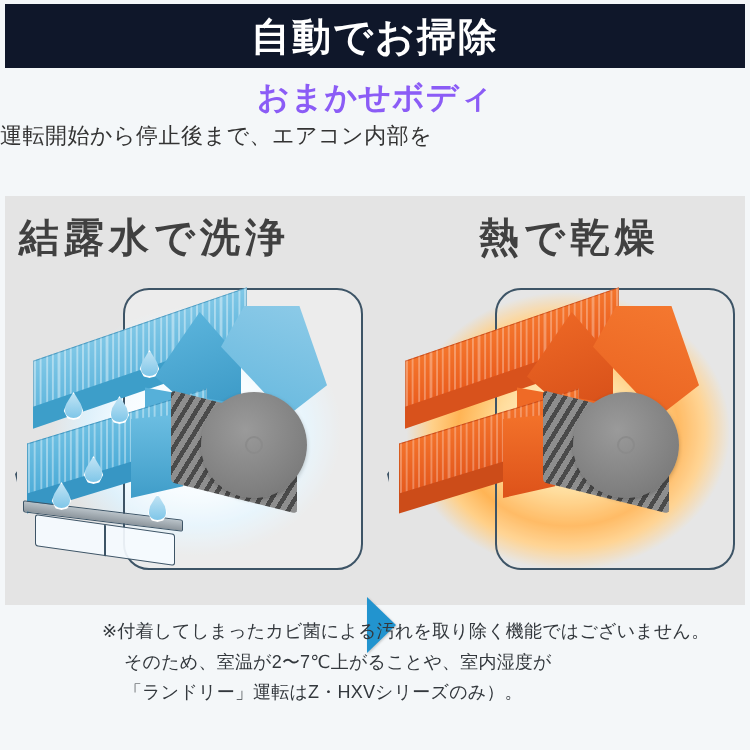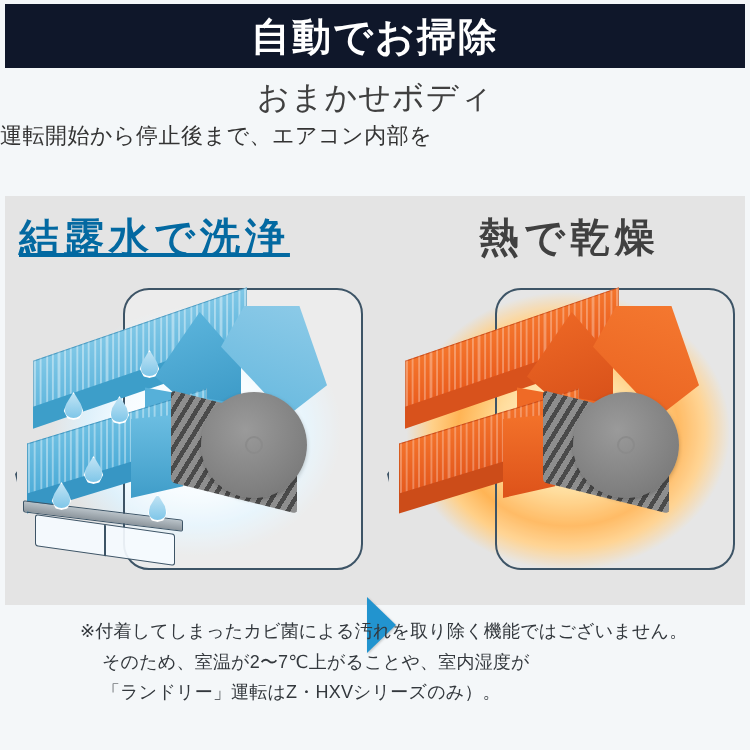--- a/index.html
+++ b/index.html
@@ -18,38 +18,38 @@
     display:flex; align-items:center; justify-content:center;
   }
   .banner-title{
     color:#ffffff; font-weight:bold; font-size:39px; letter-spacing:2px;
     line-height:1; white-space:nowrap;
   }
 
   
   .subtitle{
     position:absolute; left:0; top:76px; width:750px; text-align:center;
-    font-size:32px; font-weight:normal; color:#404040; letter-spacing:1px;
+    font-size:32px; font-weight:bold; color:#8b5cf6; letter-spacing:1px;
   }
   .lead{
     position:absolute; left:0; top:120px; width:750px; text-align:left;
     font-size:22px; color:#333; line-height:1.48; letter-spacing:0.5px;
   }
 
   
   .panel{
     position:absolute; left:5px; top:196px; width:740px; height:409px;
     background:#e4e4e4;
   }
 
   .sec-label{
     position:absolute; top:14px; font-weight:bold; font-size:40px;
     letter-spacing:5px; white-space:nowrap;
   }
-  .sec-label.left { left:14px;  color:#0369a1;text-decoration:underline; }
+  .sec-label.left { left:14px;  color:#404040; }
   .sec-label.right{ left:474px; color:#404040; }
 
   
   .arrow{
     position:absolute; left:362px; top:401px; width:0; height:0;
     border-top:28px solid transparent;
     border-bottom:28px solid transparent;
     border-left:29px solid #2294cf;
     filter:drop-shadow(1px 1px 1px rgba(0,0,0,.20));
   }
@@ -224,21 +224,21 @@
     clip-path:polygon(50% 0%, 84% 42%, 96% 68%, 78% 95%, 50% 100%,
                       22% 95%, 4% 68%, 16% 42%);
     filter:drop-shadow(0 0 3px rgba(255,255,255,.95));
   }
 
   
   .notes{
     position:absolute; left:80px; top:616px; width:660px;
     font-size:18px; color:#33383d; line-height:1.70; letter-spacing:0.2px;
   }
-  .notes .ln{ white-space:nowrap; }
+  .notes .ln{ white-space:nowrap;margin-left:22px; }
   .notes .ind{ padding-left:22px; }
 </style>
 </head>
 <body>
 
 <div id="page">
 
   <div class="banner">
     <div class="banner-title">自動でお掃除</div>
   </div>

